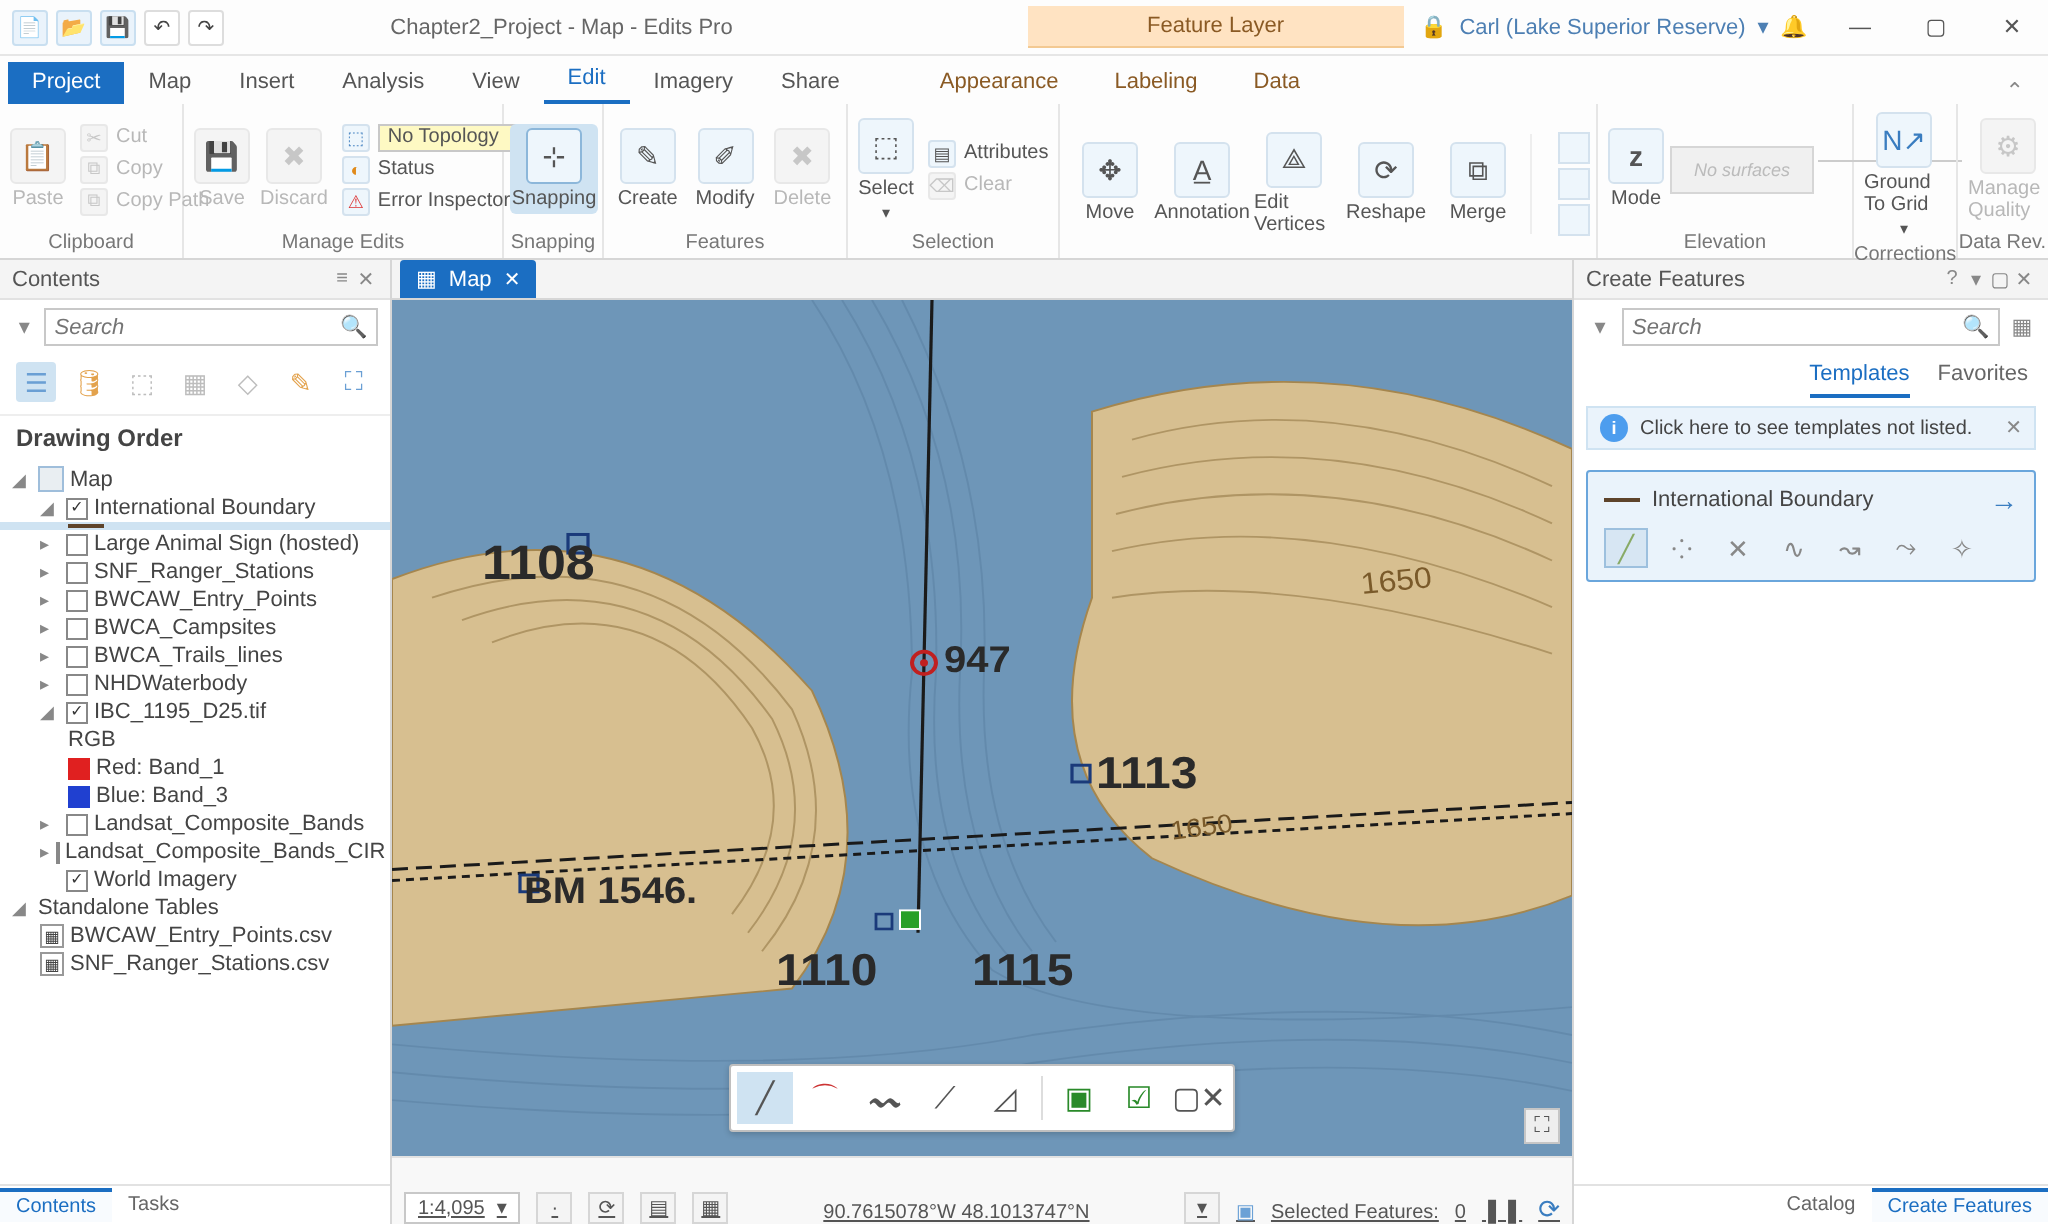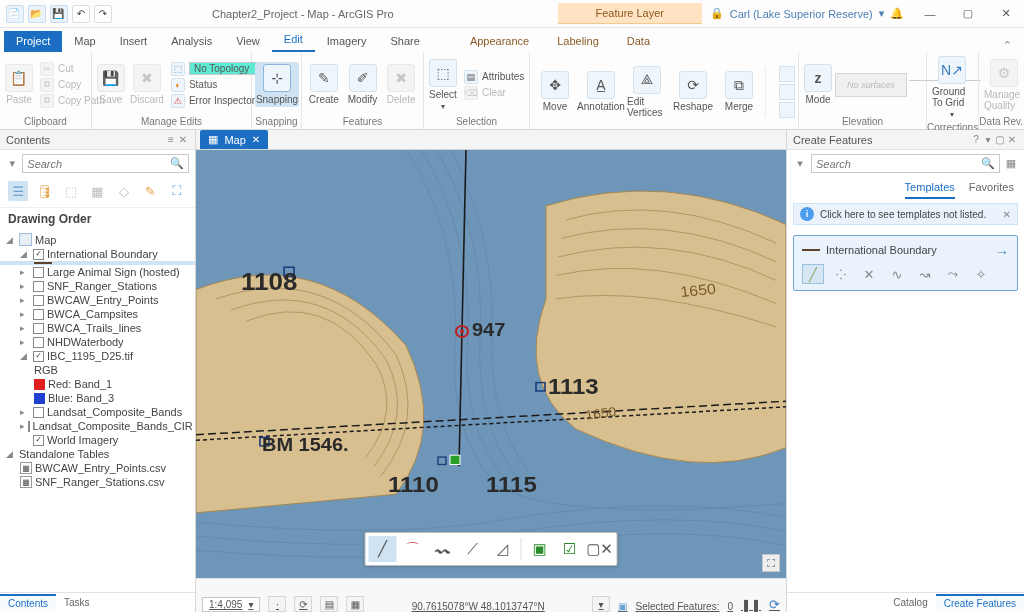--- a/index.html
+++ b/index.html
@@ -4,21 +4,21 @@
 <style>
 * { box-sizing: border-box; margin: 0; padding: 0; font-family: "Segoe UI", Tahoma, sans-serif; }
 body { width: 1024px; height: 612px; background: #f0f0f0; display: flex; flex-direction: column; overflow: hidden; font-size: 11px; color: #444; }
 
 
 .titlebar { height: 28px; display: flex; align-items: center; background: #fdfdfd; border-bottom: 1px solid #e6e6e6; }
 .qat { display: flex; gap: 4px; padding: 0 6px; align-items: center; }
 .qat-btn { width: 18px; height: 18px; border: 1px solid #c9dff0; border-radius: 2px; display:flex; align-items:center; justify-content:center; font-size:10px; background:#eaf3fb; }
 .title-center { flex: 1; text-align: center; font-size: 11px; color: #666; }
 .title-context { margin-left: 70px; }
-.context-pill { display:inline-block; padding:4px 38px; background:#ffe3c2; color:#8a5a24; font-size:11px; border-bottom: 1px solid #f3c992;}
+.context-pill { display:inline-block; padding:4px 60px; background:#ffe3c2; color:#8a5a24; font-size:11px; border-bottom: 1px solid #f3c992;}
 .title-user { display:flex; align-items:center; gap:6px; padding:0 8px; color:#4d7fb3;}
 .win-btns { display:flex; gap:2px; }
 .win-btn { width:36px; height:22px; display:flex; align-items:center; justify-content:center; color:#555; }
 
 
 .tabs { display:flex; align-items:flex-end; height:24px; background:#fdfdfd; padding:0 4px; border-bottom: none;}
 .tab { padding:4px 12px 5px; color:#555; font-size:11px; }
 .tab.file { background:#1b6ec2; color:#fff; }
 .tab.active { color:#1b6ec2; border-bottom:2px solid #1b6ec2; }
 .context-tabs { display:flex; }
@@ -31,21 +31,21 @@
 .rgroup-body { flex:1; display:flex; align-items:center; padding:2px 3px 0; gap:1px; }
 .rgroup-label { text-align:center; font-size:10px; color:#777; padding:1px 0 2px; }
 .rbtn-lg { width:44px; display:flex; flex-direction:column; align-items:center; justify-content:flex-start; padding:2px 2px; color:#555; font-size:10px; gap:2px;}
 .rbtn-lg .ico { width:28px; height:28px; border:1px solid #d4e2ee; background:#eef6fc; border-radius:3px; display:flex; align-items:center; justify-content:center; font-size:14px;}
 .rbtn-lg.disabled, .rbtn-sm.disabled { color:#b8b8b8; }
 .rbtn-lg.disabled .ico, .rbtn-sm.disabled .ico-s { background:#f4f4f4; border-color:#e8e8e8; color:#c7c7c7;}
 .rbtn-lg.sel { background:#cfe3f2; border-radius:3px; }
 .rstack { display:flex; flex-direction:column; gap:0px; }
 .rbtn-sm { display:flex; align-items:center; gap:4px; padding:1px 4px; font-size:10px; color:#555; white-space:nowrap;}
 .rbtn-sm .ico-s { width:14px; height:14px; border:1px solid #d4e2ee; background:#eef6fc; border-radius:2px; font-size:9px; display:flex; align-items:center; justify-content:center;}
-.combo { background:#5eead4; border:1px solid #c8c8c8; padding:0 4px; font-size:10px; display:flex; align-items:center; gap:6px;}
+.combo { background:#fef9c3; border:1px solid #c8c8c8; padding:0 4px; font-size:10px; display:flex; align-items:center; gap:6px;}
 .surf-box { width:72px; height:24px; background:#f0f0f0; border:1px solid #d6d6d6; font-size:9px; color:#bbb; display:flex; align-items:center; justify-content:center; font-style:italic;}
 
 
 .workspace { flex:1; display:flex; min-height:0; }
 .pane { display:flex; flex-direction:column; background:#fff; }
 .pane-contents { width:196px; border-right:1px solid #d6d6d6; }
 .pane-create { width:238px; border-left:1px solid #d6d6d6; }
 .pane-header { height:20px; background:#f4f4f4; border-bottom:1px solid #e2e2e2; display:flex; align-items:center; padding:0 6px; font-size:11px; color:#555;}
 .pane-header .sp { flex:1; }
 .pane-header .hicon { width:12px; color:#888; font-size:10px; text-align:center;}
@@ -111,21 +111,21 @@
 <body>
 
 <div class="titlebar">
   <div class="qat">
     <div class="qat-btn">📄</div>
     <div class="qat-btn">📂</div>
     <div class="qat-btn">💾</div>
     <div class="qat-btn" style="background:#fff;border-color:#ddd;">↶</div>
     <div class="qat-btn" style="background:#fff;border-color:#ddd;">↷</div>
   </div>
-  <div class="title-center">Chapter2_Project - Map - ArcGIS Pro</div>
+  <div class="title-center">Chapter2_Project - Map - Edits Pro</div>
   <div class="title-context">
     <span class="context-pill">Feature Layer</span>
   </div>
   <div class="title-user">
     <span style="color:#4ba04b;">🔒</span>
     <span>Carl (Lake Superior Reserve)</span>
     <span>▾</span>
     <span style="color:#5a7da6;">🔔</span>
   </div>
   <div class="win-btns">

